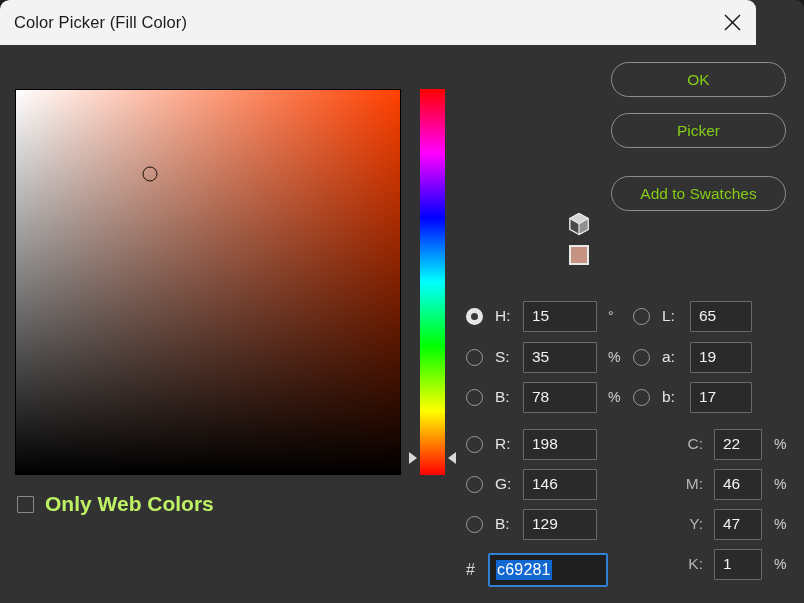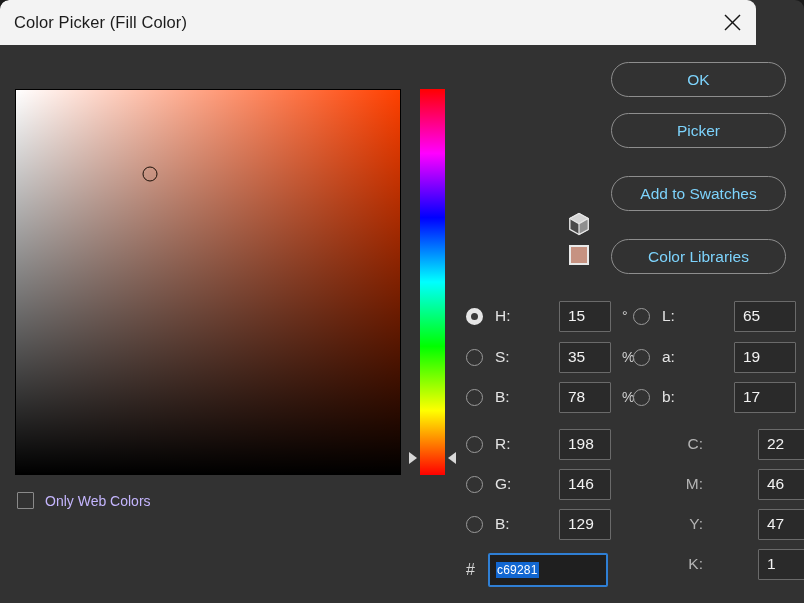--- a/index.html
+++ b/index.html
@@ -98,22 +98,23 @@
     display: flex; align-items: center; gap: 11px;
     cursor: pointer;
   }
   #web-colors-box {
     width: 17px; height: 17px;
     border: 1px solid #8a8a8a;
     background: #323232;
     border-radius: 1px;
   }
   #web-colors-label {
-    font-size: 14px; color: #c4b5fd;
-    white-space: nowrap;
+    font-size: 21px; color: #bef264;
+    white-space: nowrap;
+    font-weight: bold;
   }
 
   
   #preview-block { position: absolute; left: 466px; top: 47px; }
   .preview-cap {
     width: 90px; text-align: center;
     font-size: 14.5px; color: #bdbdbd;
     white-space: nowrap;
   }
   #preview-swatches {
@@ -133,21 +134,21 @@
   }
   #gamut-swatch-inner { width: 100%; height: 100%; }
 
   
   .pill-btn {
     position: absolute;
     width: 175px; height: 35px;
     border: 1px solid #8e8e8e;
     border-radius: 18px;
     background: #323232;
-    color: #7dd3fc;
+    color: #84cc16;
     font-size: 15.5px;
     font-family: "Liberation Sans", sans-serif;
     display: flex; align-items: center; justify-content: center;
     cursor: pointer;
     white-space: nowrap;
   }
   #btn-ok             { left: 611px; top: 17px; }
   #btn-cancel         { left: 611px; top: 68px; }
   #btn-add-swatches   { left: 611px; top: 131px; }
   #btn-color-lib      { left: 611px; top: 194px; }
@@ -188,27 +189,27 @@
     outline: none;
   }
   .unit {
     font-size: 14px; color: #d2d2d2;
     white-space: nowrap;
   }
 
   
   .col-left  .radio      { margin-right: 12px; }
   .col-left  .fld-label  { width: 28px; }
-  .col-left  .num-input  { width: 52px; margin-left: 36px; }
+  .col-left  .num-input  { width: 74px; }
   .col-left  .unit       { margin-left: 11px; }
 
   
   .col-right .radio      { margin-right: 12px; }
   .col-right .fld-label  { width: 28px; }
-  .col-right .num-input  { width: 62px; margin-left: 44px; }
+  .col-right .num-input  { width: 62px; }
 
   .cmyk-row .fld-label {
     width: 70px; text-align: right; margin-right: 11px;
   }
   .cmyk-row .num-input { width: 48px; }
   .cmyk-row .unit      { margin-left: 12px; }
 
   
   #hex-row {
     position: absolute; left: 466px; top: 508px;
@@ -217,21 +218,21 @@
   #hex-hash {
     font-size: 16px; color: #d6d6d6;
     width: 22px; text-align: left;
   }
   #hex-input {
     width: 120px; height: 34px;
     background: #1f1f1f;
     border: 2px solid #2f7fd4;
     border-radius: 2px;
     color: #ffffff;
-    font-size: 12px;
+    font-size: 16px;
     font-family: "Liberation Sans", sans-serif;
     padding: 0 6px;
     outline: none;
     display: flex; align-items: center;
   }
   #hex-sel {
     background: #1267d1;
     color: #ffffff;
     padding: 1px 1px;
     letter-spacing: 0.2px;
@@ -280,21 +281,20 @@
         </svg>
       </span>
       <div id="gamut-swatch">
         <div id="gamut-swatch-inner" style="background: rgb(198, 146, 129);"></div>
       </div>
     </div>
 
     <div class="pill-btn" id="btn-ok">OK</div>
     <div class="pill-btn" id="btn-cancel">Picker</div>
     <div class="pill-btn" id="btn-add-swatches">Add to Swatches</div>
-    <div class="pill-btn" id="btn-color-lib">Color Libraries</div>
 
     <div class="field-row col-left" style="left:466px; top:255px;">
       <div class="radio on"></div>
       <div class="fld-label">H:</div>
       <input class="num-input" type="text" value="15" style="">
       <div class="unit">°</div>
     </div>
     <div class="field-row col-left" style="left:466px; top:296px;">
       <div class="radio"></div>
       <div class="fld-label">S:</div>

